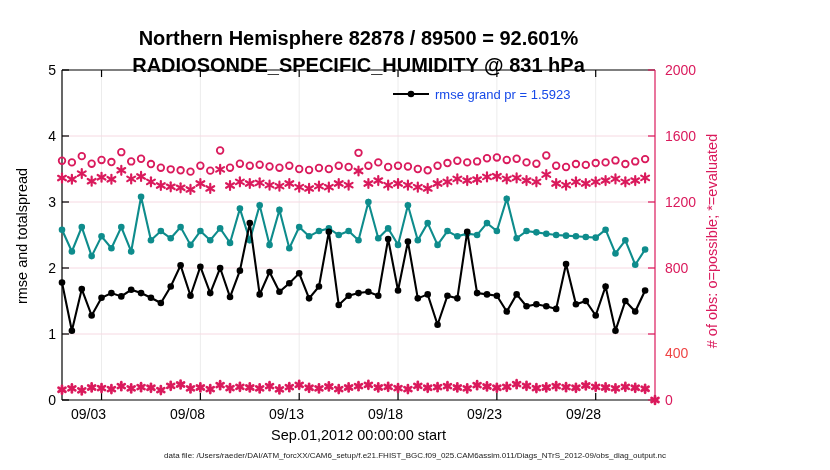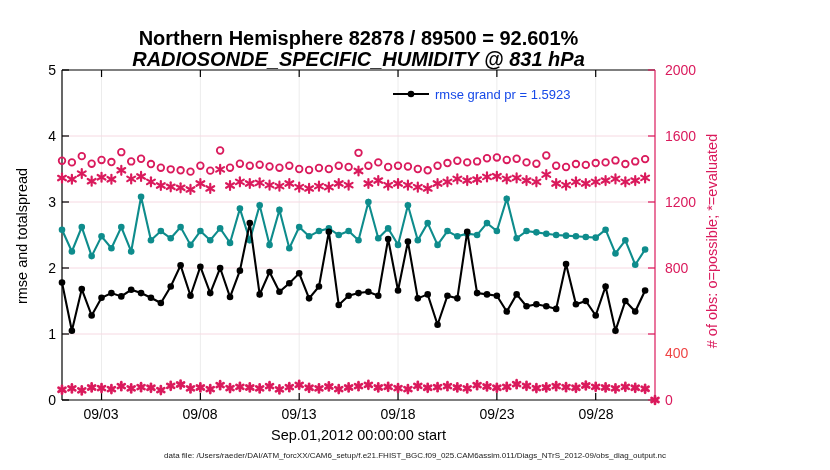--- a/index.html
+++ b/index.html
@@ -3,25 +3,25 @@
 <meta charset="utf-8">
 <style>
   html,body{margin:0;padding:0;background:#fff;}
   .figure{
     position:relative;width:830px;height:470px;background:#fff;overflow:hidden;
     font-family:"Liberation Sans","DejaVu Sans",sans-serif;
   }
   .title{position:absolute;left:62px;width:593px;text-align:center;
     font-size:20px;font-weight:bold;color:#000;white-space:nowrap;}
   .title.l1{top:27px;}
-  .title.l2{top:48px;font-style:italic;}
+  .title.l2{top:54px;}
   .tick{position:absolute;font-size:14px;line-height:16px;color:#000;}
   .tick.lt{left:16px;width:40px;text-align:right;}
   .tick.rt{left:665px;width:50px;text-align:left;}
-  .tick.xt{width:60px;text-align:center;top:406px;}
+  .tick.xt{width:60px;top:406px;}
   .xlabel{position:absolute;left:62px;width:593px;top:427px;text-align:center;
     font-size:14.5px;color:#000;}
   .rotlabel{position:absolute;width:0;height:0;}
   .rotlabel span{display:inline-block;white-space:nowrap;font-size:14.5px;
     transform:translate(-50%,-50%) rotate(-90deg);}
   .legend{position:absolute;left:392px;top:83px;}
   .legend-row{display:flex;align-items:center;height:22px;}
   .legend-swatch{width:38px;height:12px;margin-right:5px;flex:0 0 auto;}
   .legend-label{font-size:13px;white-space:nowrap;}
   .datafile{position:absolute;left:0;top:451px;width:830px;text-align:center;

